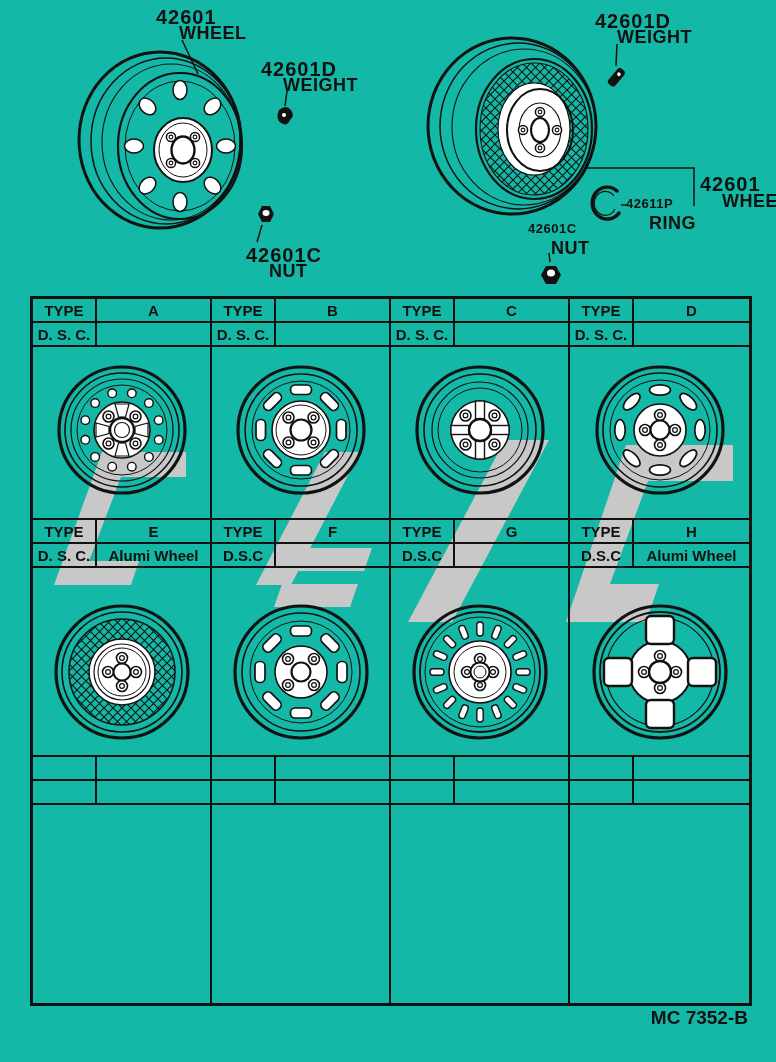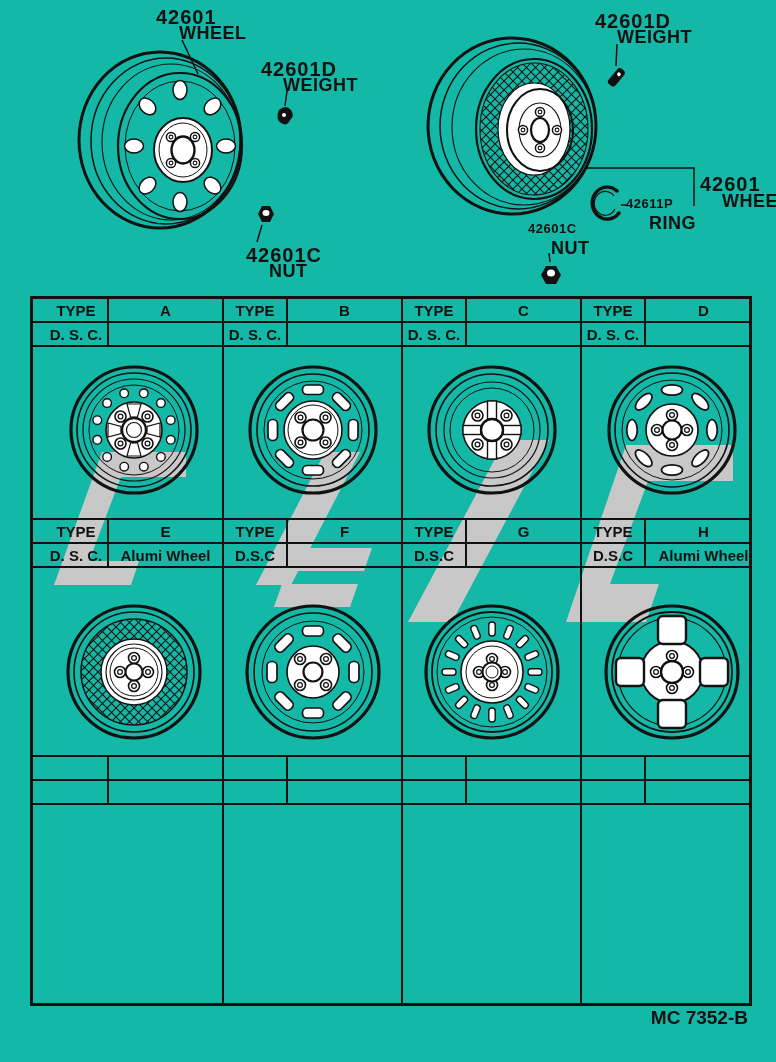--- a/index.html
+++ b/index.html
@@ -5,21 +5,21 @@
   html,body{margin:0;padding:0;background:#fff;}
   .page{position:relative;width:776px;height:1062px;background:#14b8a6;overflow:hidden;
         font-family:"Liberation Sans",sans-serif;color:#111;}
   .wm{position:absolute;left:0;top:0;z-index:1;}
   .art{position:absolute;left:0;top:0;z-index:3;}
   .lbl{position:absolute;font-weight:700;white-space:nowrap;line-height:1;z-index:4;color:#111;}
   .big{font-size:20px;letter-spacing:1px;}
   .mid{font-size:13px;letter-spacing:0.5px;}
   .sub{font-size:18px;letter-spacing:0.5px;margin-left:20px;}
   .ptable{position:absolute;left:30px;top:296px;width:716px;border:3px solid #111;z-index:2;background:transparent;}
-  .trow{display:flex;border-bottom:2px solid #111;padding-left:12px;}
+  .trow{display:flex;border-bottom:2px solid #111;}
   .trow:last-child{border-bottom:none;}
   .hcell{display:flex;align-items:center;justify-content:center;font-weight:700;font-size:15px;
          height:22px;border-right:2px solid #111;overflow:hidden;}
   .cl{width:62px;flex:none;}
   .cv{width:113px;flex:none;}
   .trow .hcell:last-child{border-right:none;width:115px;}
   .wcell{width:177px;flex:none;border-right:2px solid #111;display:flex;justify-content:center;align-items:flex-start;}
   .wcell:last-child{border-right:none;width:179px;}
   .wrow1{height:171px;}
   .wrow2{height:187px;}

